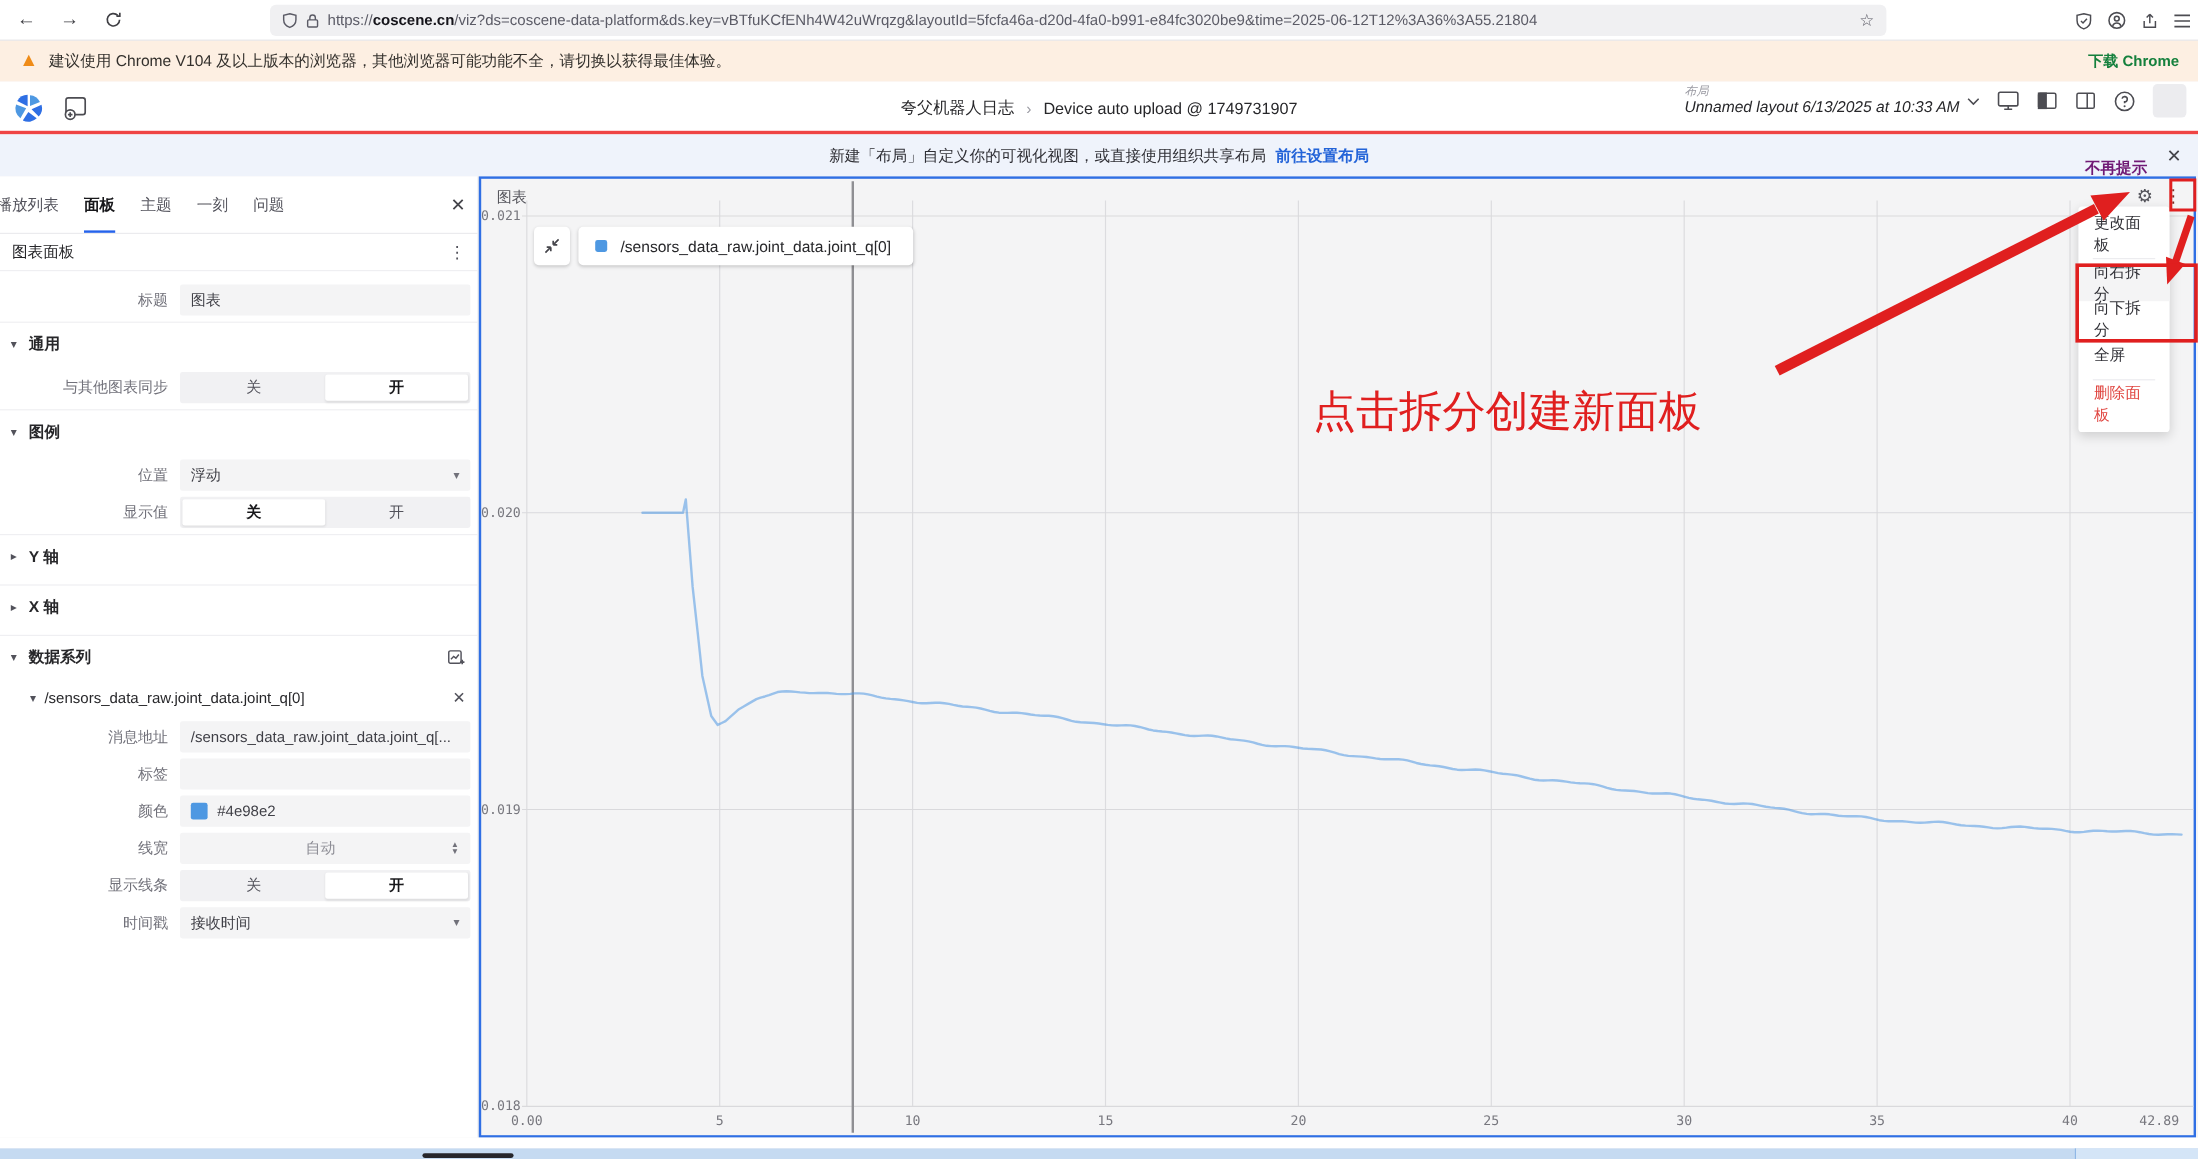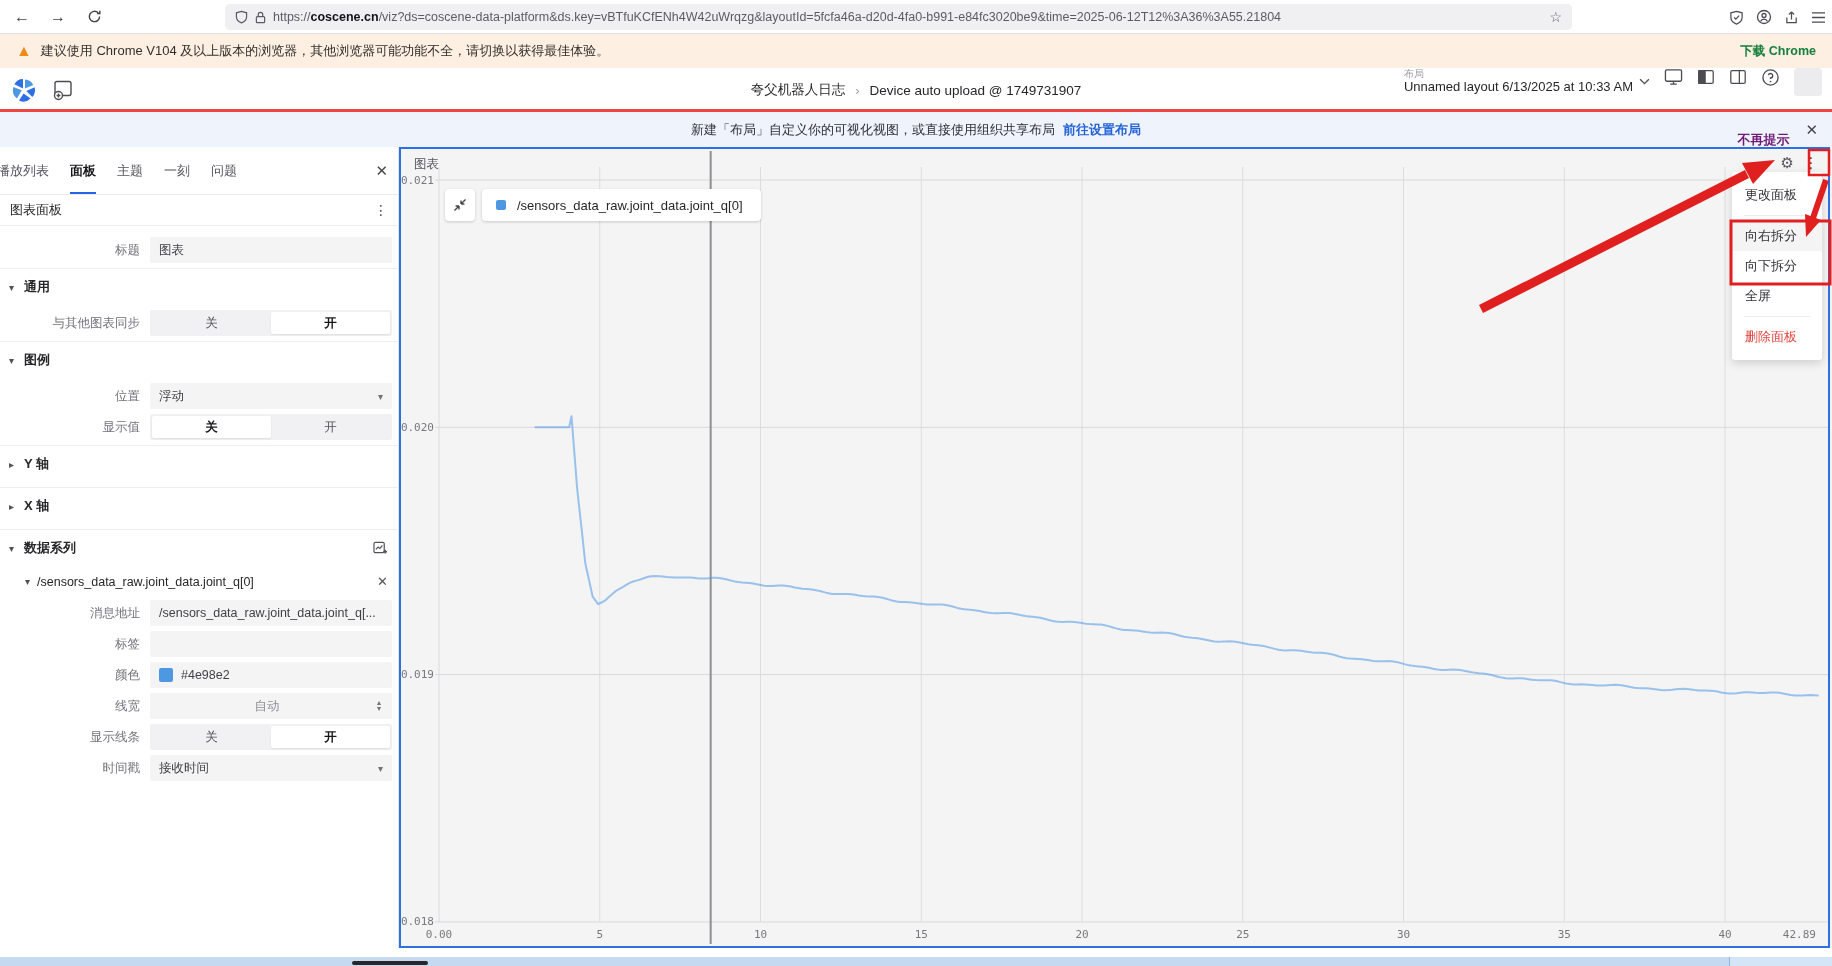--- a/index.html
+++ b/index.html
@@ -24,21 +24,21 @@
   .warn-tri { color:#ef8b17; font-size:16px; margin-right:9px; }
   .warn-link { margin-left:auto; color:#15803d; font-weight:600; font-size:12.5px; }
 
   
   .app-header { position:absolute; left:0; top:68px; width:1832px; height:44px; background:#ffffff;
                 border-bottom:3px solid #ef4444; }
   .logo-wrap { position:absolute; left:10px; top:8px; display:flex; align-items:center; gap:14px; }
   .crumbs { position:absolute; left:0; right:0; top:0; height:44px; display:flex; align-items:center;
             justify-content:center; gap:10px; font-size:13.5px; color:#27272a; }
   .crumb-sep { color:#9b9ba3; font-size:13px; }
-  .hdr-right { position:absolute; right:10px; top:0; height:32px; display:flex; align-items:flex-start; gap:14px; }
+  .hdr-right { position:absolute; right:10px; top:0; height:32px; display:flex; align-items:center; gap:14px;font-style:italic; }
   .layout-sel { display:flex; align-items:center; gap:6px; }
   .layout-txt { line-height:1.15; }
   .layout-label { font-size:10px; color:#9b9ba3; }
   .layout-value { font-size:13px; color:#27272a; }
   .hdr-ico { color:#4c4c52; display:flex; align-items:center; }
   .avatar { width:28px; height:28px; border-radius:4px; background:#ececef; }
 
   
   .info-bar { position:absolute; left:0; top:112px; width:1832px; height:35px; background:#eff3fb;
               display:flex; align-items:center; justify-content:center; font-size:13px; color:#303036; }
@@ -90,21 +90,21 @@
   #chart-svg { position:absolute; left:0; top:0; }
   .collapse-btn { position:absolute; left:44px; top:40px; width:30px; height:32px; background:#fff;
                   border-radius:4px; box-shadow:0 1px 3px rgba(0,0,0,.18); display:flex; align-items:center;
                   justify-content:center; color:#45454b; }
   .legend-pill { position:absolute; left:81px; top:40px; height:32px; background:#fff; border-radius:4px;
                  box-shadow:0 1px 3px rgba(0,0,0,.18); display:flex; align-items:center; padding:0 18px 0 14px;
                  font-size:13px; color:#27272a; gap:11px; }
   .legend-sw { width:10px; height:10px; border-radius:2px; }
 
   
-  .menu { position:absolute; left:1732px; top:172px; width:90px; background:#ffffff; border-radius:3px;
+  .menu { position:absolute; left:1732px; top:172px; width:76px; background:#ffffff; border-radius:3px;
           box-shadow:0 3px 10px rgba(0,0,0,.16); padding:8px 0; z-index:30; }
   .menu-item { height:30px; display:flex; align-items:center; padding:0 13px; font-size:13px; color:#303036; }
   .menu-item.hover { background:#f4f4f5; }
   .menu-item.danger { color:#e0443f; }
   .menu-div { height:1px; background:#ececef; margin:5px 12px; }
 
   
   .anno-layer { position:absolute; left:0; top:0; width:1832px; height:966px; pointer-events:none; z-index:40; }
   .anno-text { position:absolute; left:1094px; top:319px; font-size:36px; color:#e01f1f; white-space:nowrap; }
 
@@ -434,19 +434,20 @@
     <line x1="1481" y1="309" x2="1747" y2="174" stroke="#e01f1f" stroke-width="9"></line>
     <polygon points="1775,160 1753,184 1742,163" fill="#e01f1f"></polygon>
 
     <line x1="1826" y1="180" x2="1813" y2="218" stroke="#e01f1f" stroke-width="6"></line>
     <polygon points="1806,237 1805,214 1821,220" fill="#e01f1f"></polygon>
 
     <rect x="1809" y="150" width="20" height="25" fill="none" stroke="#e01f1f" stroke-width="2.5"></rect>
 
     <rect x="1731" y="221" width="99" height="63" fill="none" stroke="#e01f1f" stroke-width="3"></rect>
   </svg>
+  <div class="anno-text" style="color: rgb(224, 31, 31);">点击拆分创建新面板</div>
 </div>
 
 <div class="bottom-gap"></div>
 <div class="playbar">
   <div class="playbar-right"></div>
 </div>
 <div class="scroll-thumb"></div>
 
 </body></html>

